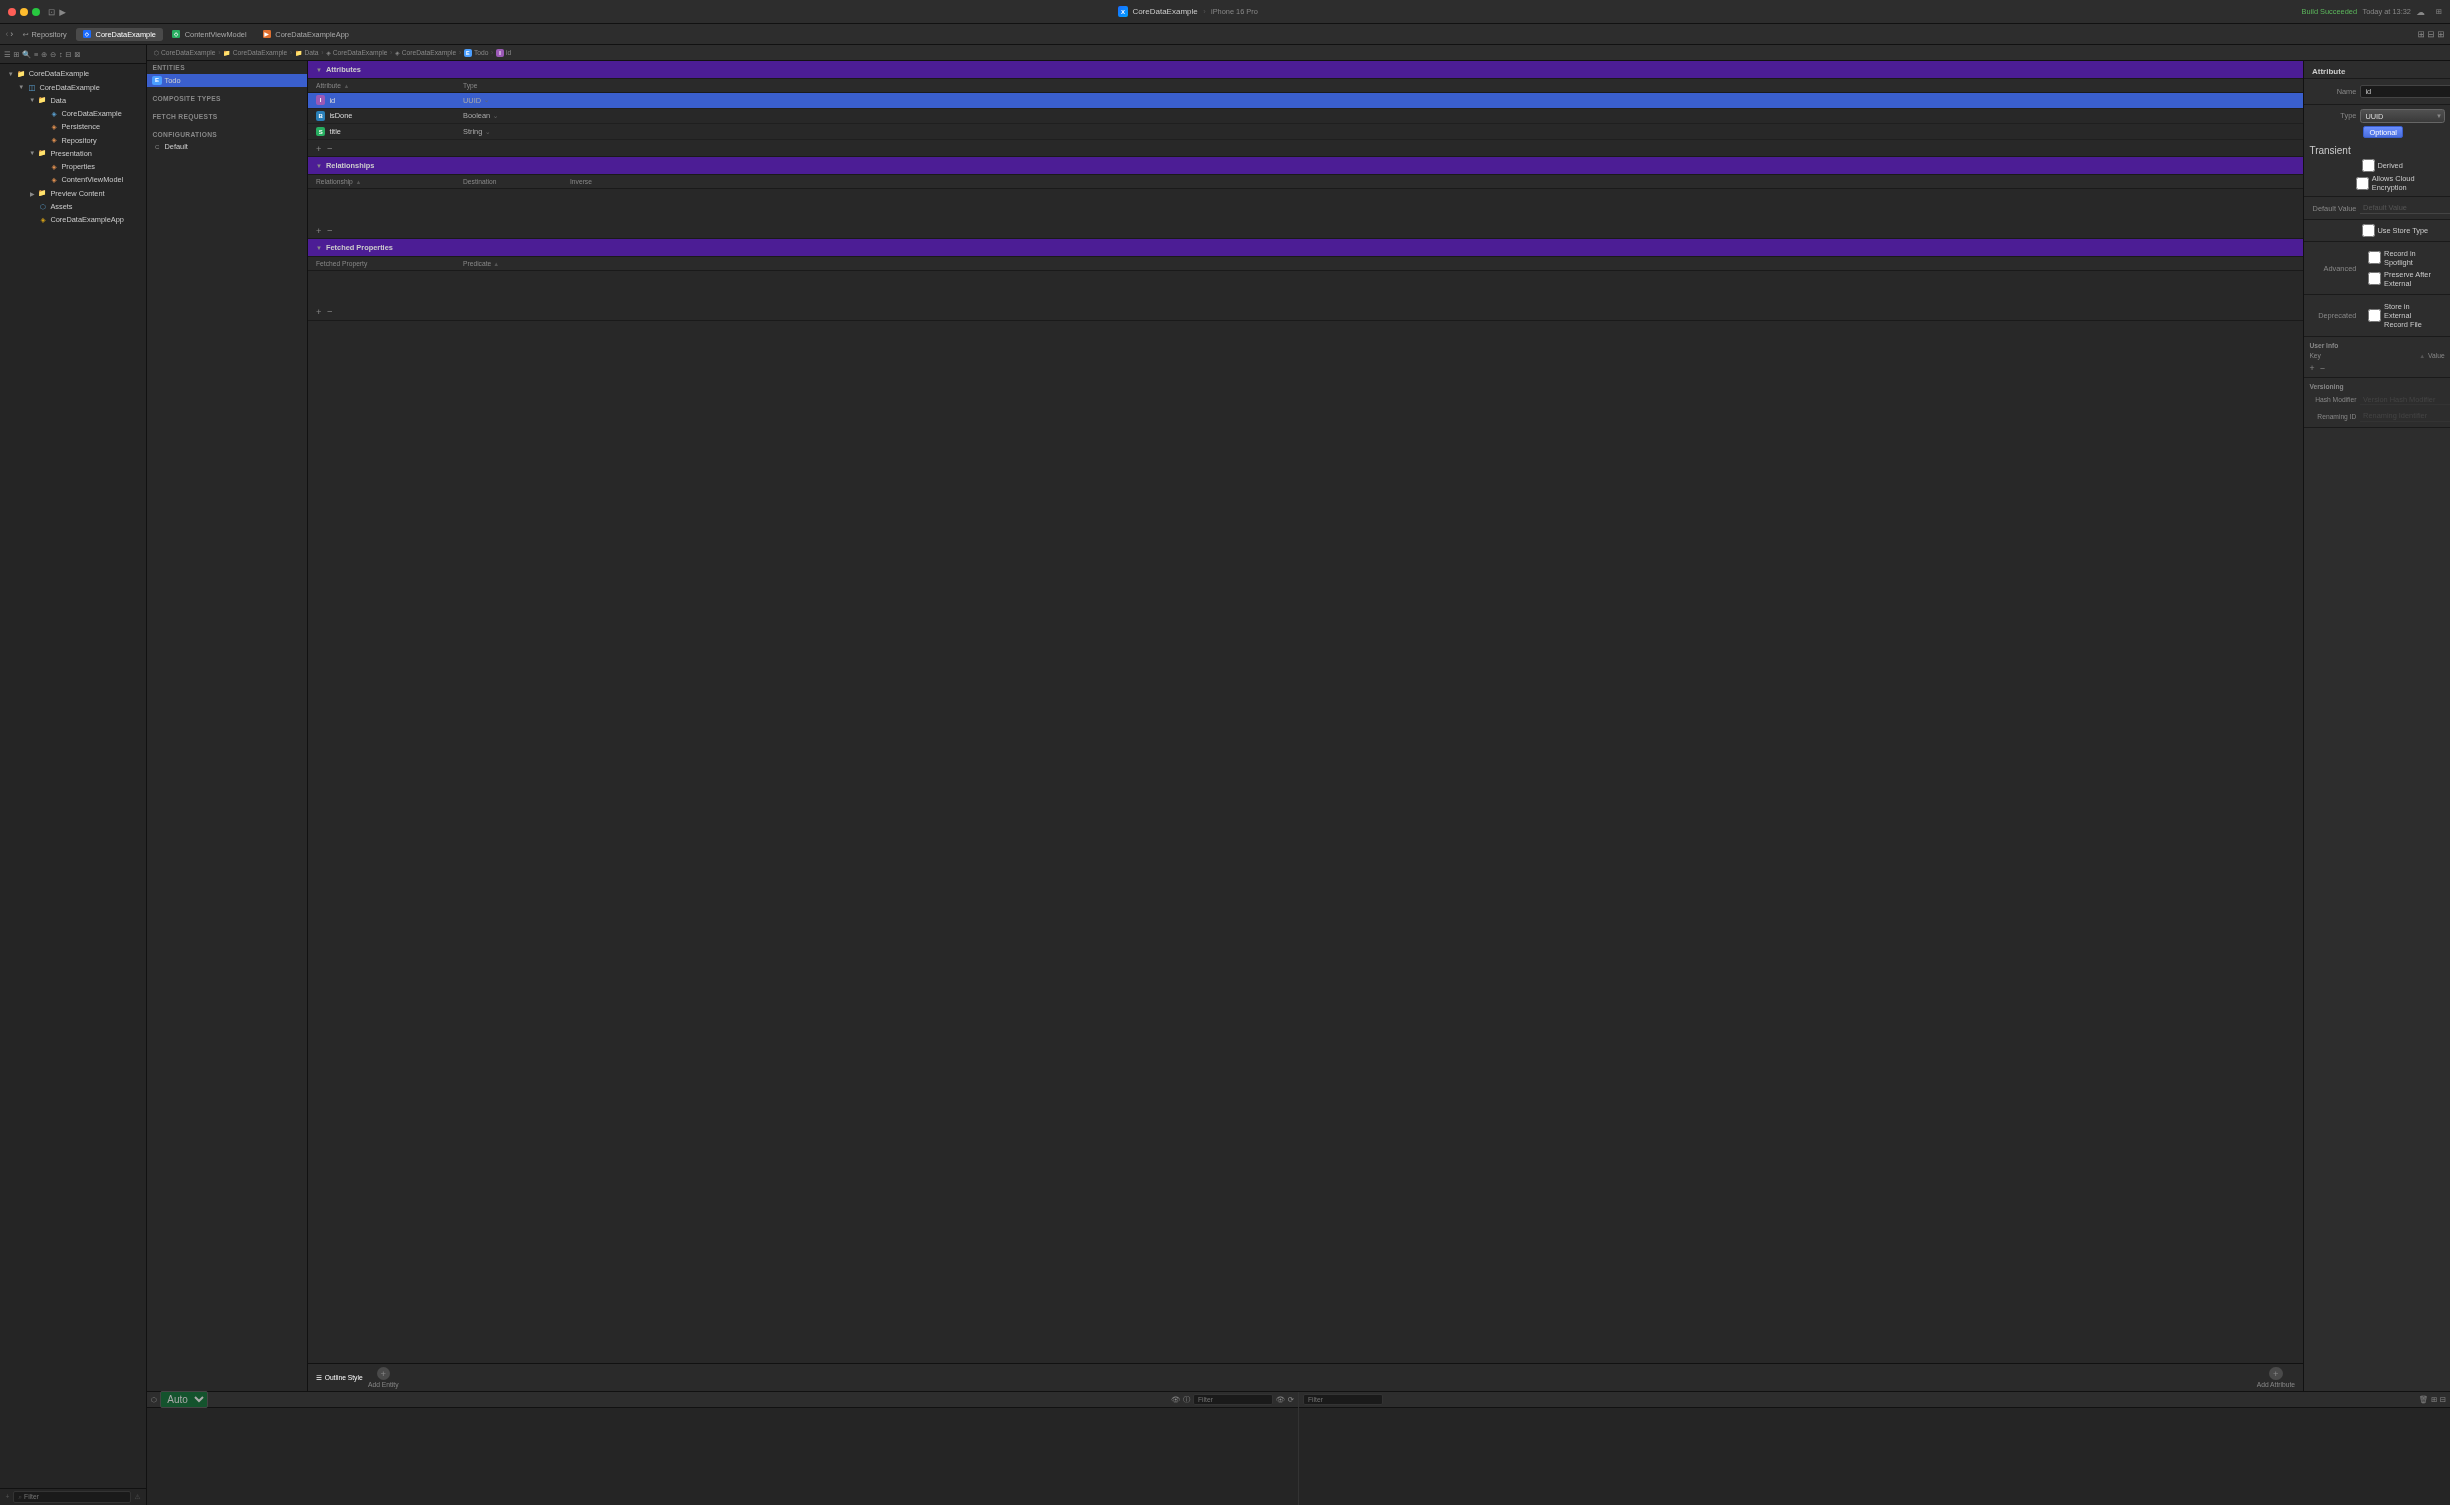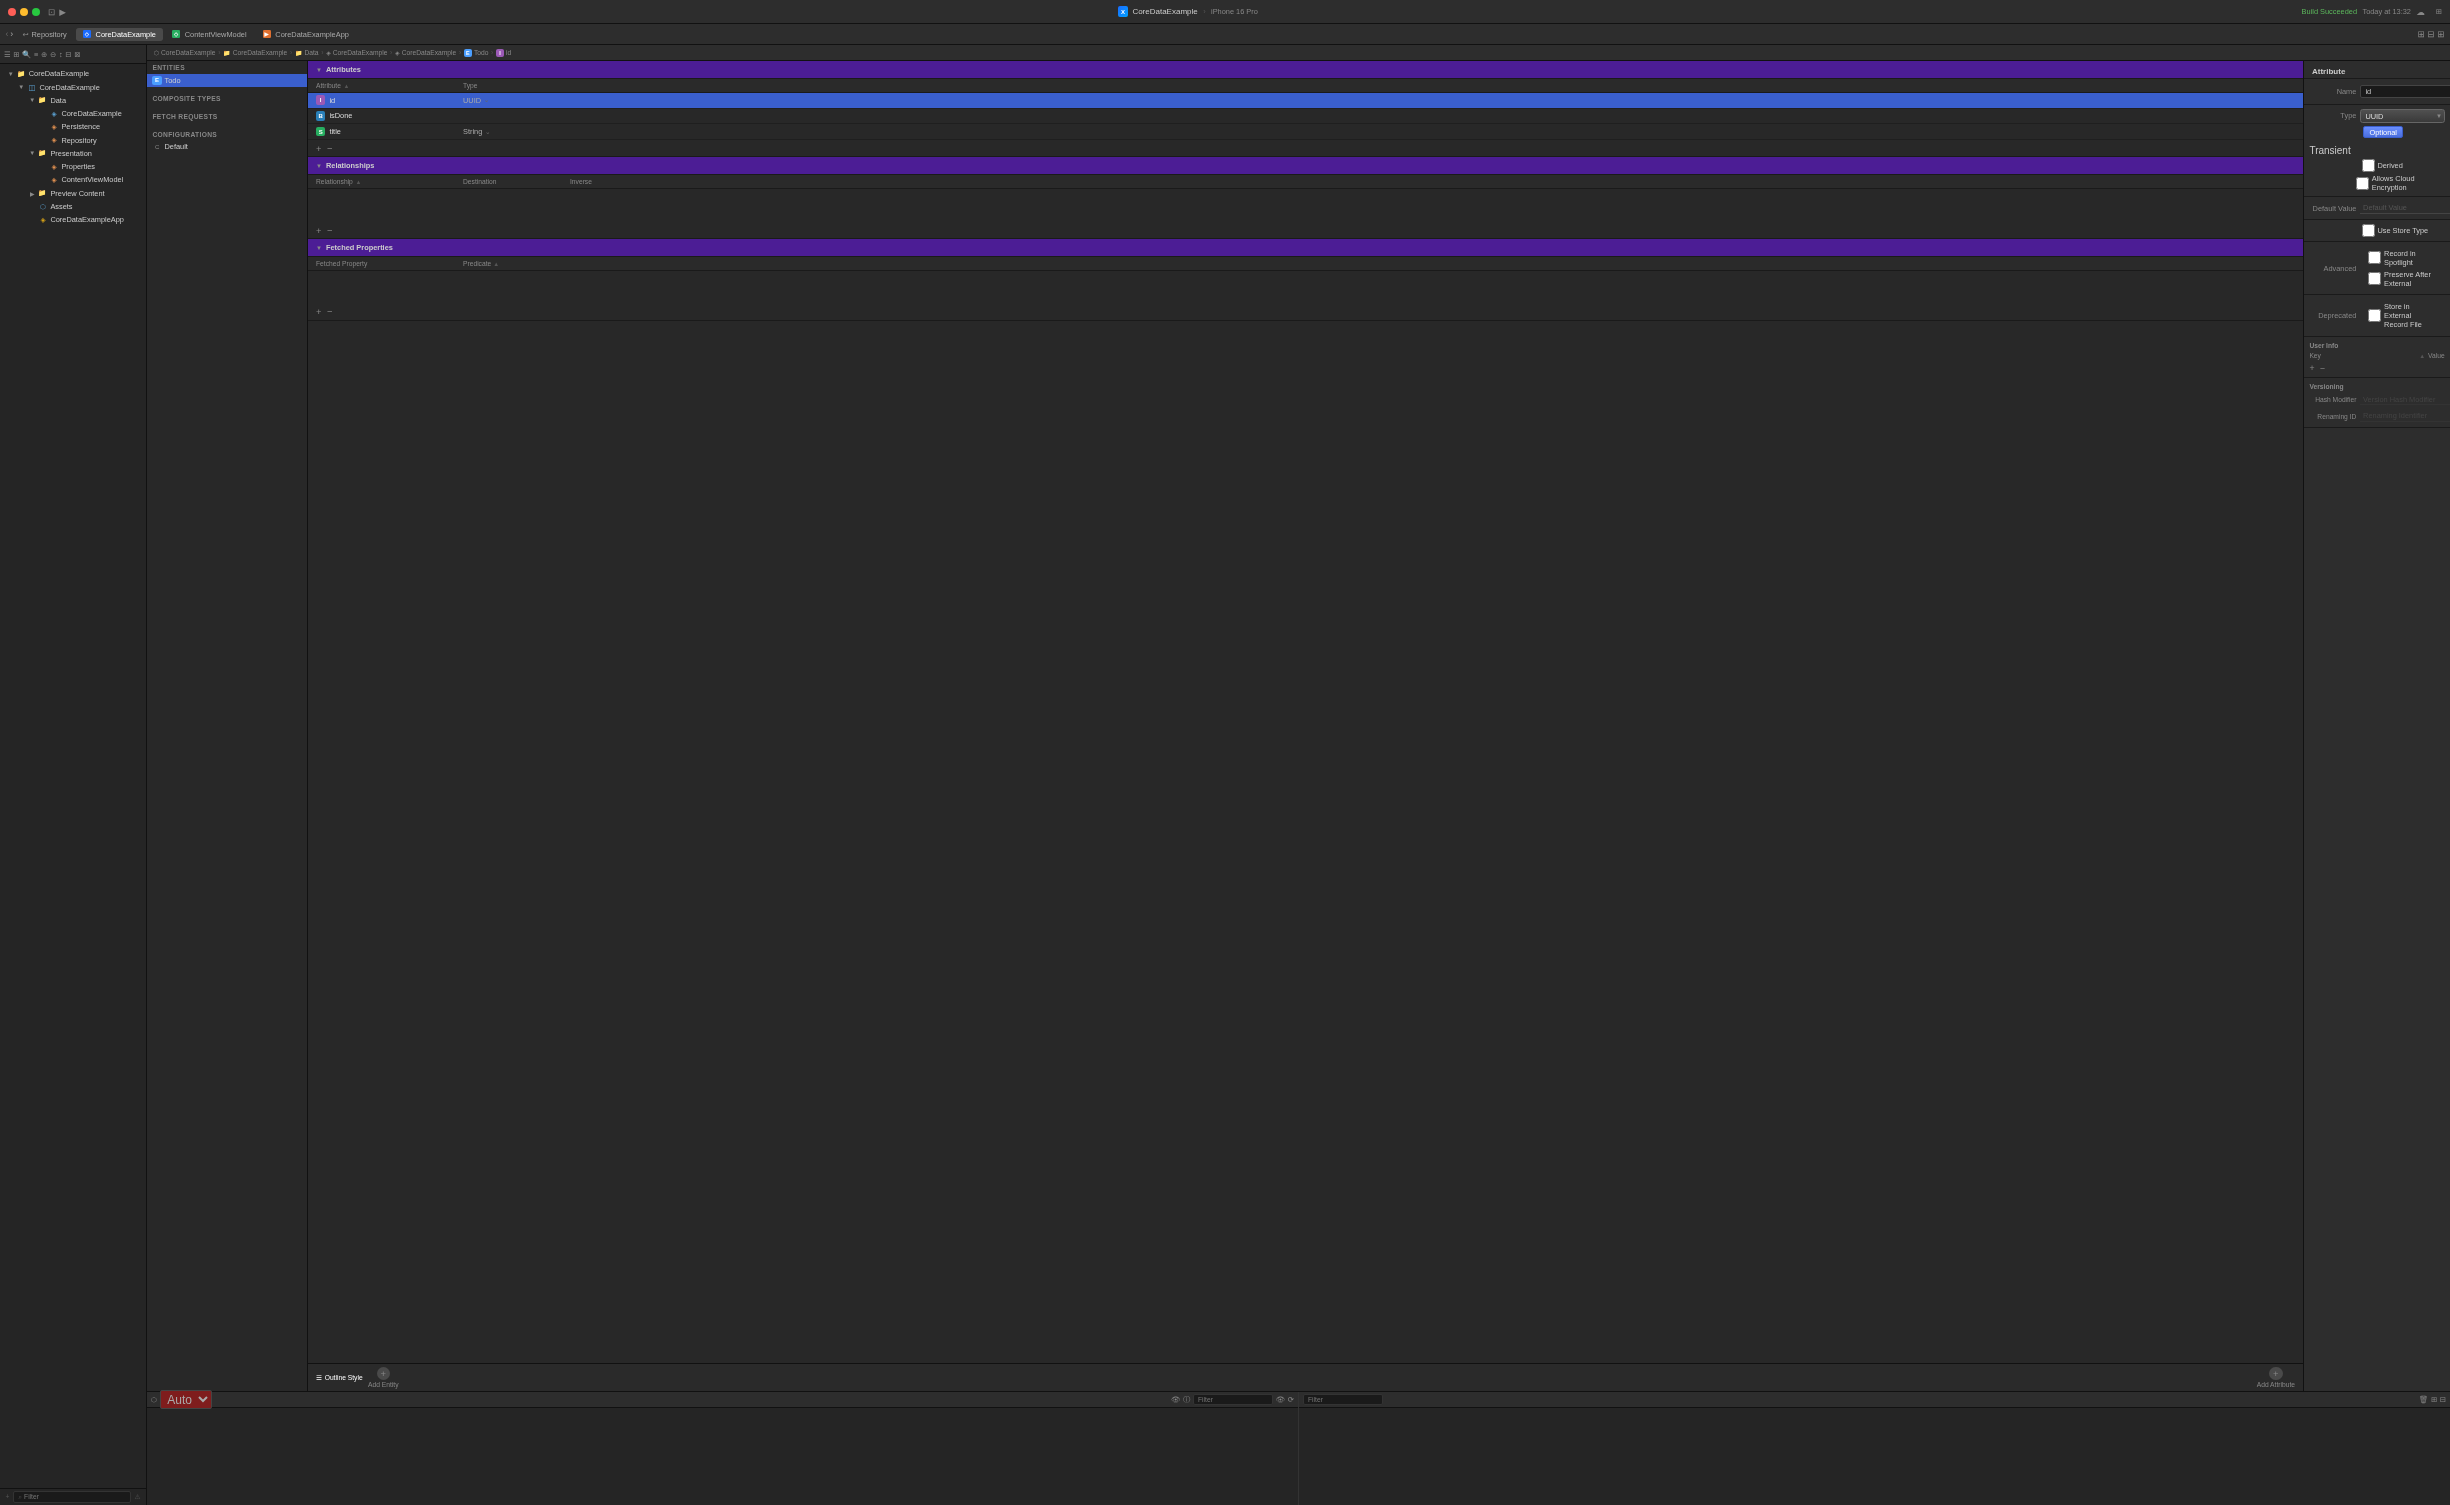--- a/index.html
+++ b/index.html
@@ -552,25 +552,25 @@
       width: 80px;
       background: #1a1a1a;
       border: 0.7px solid #333;
       border-radius: 2px;
       color: #888;
       font-size: 6.7px;
       padding: 0.7px 4px;
       height: 10.7px;
     }
     .auto-select {
-      background: #7f1d1d;
+      background: #14532d;
       border: 0.7px solid #444;
       border-radius: 2px;
       color: #aaa;
-      font-size: 12px;
+      font-size: 10px;
       padding: 0.7px 2.7px;
     }
     
     ::-webkit-scrollbar { width: 4px; height: 4px; }
     ::-webkit-scrollbar-track { background: #1a1a1a; }
     ::-webkit-scrollbar-thumb { background: #444; border-radius: 2px; }
     .tab-file-icon {
       width: 8px; height: 8px;
       border-radius: 1.3px;
       display: inline-flex;
@@ -823,20 +823,24 @@
                 <span>UUID</span>
                 <span style="color:#666;font-size:6.7px;">⌄</span>
               </div>
             </div>
 
             <div class="attr-row">
               <div class="attr-name-cell">
                 <span class="attr-badge badge-bool">B</span>
                 <span class="attr-name">isDone</span>
               </div>
+              <div class="attr-type-cell">
+                <span>Boolean</span>
+                <span style="color:#666;font-size:6.7px;">⌄</span>
+              </div>
             </div>
 
             <div class="attr-row">
               <div class="attr-name-cell">
                 <span class="attr-badge badge-str">S</span>
                 <span class="attr-name">title</span>
               </div>
               <div class="attr-type-cell">
                 <span>String</span>
                 <span style="color:#666;font-size:6.7px;">⌄</span>

